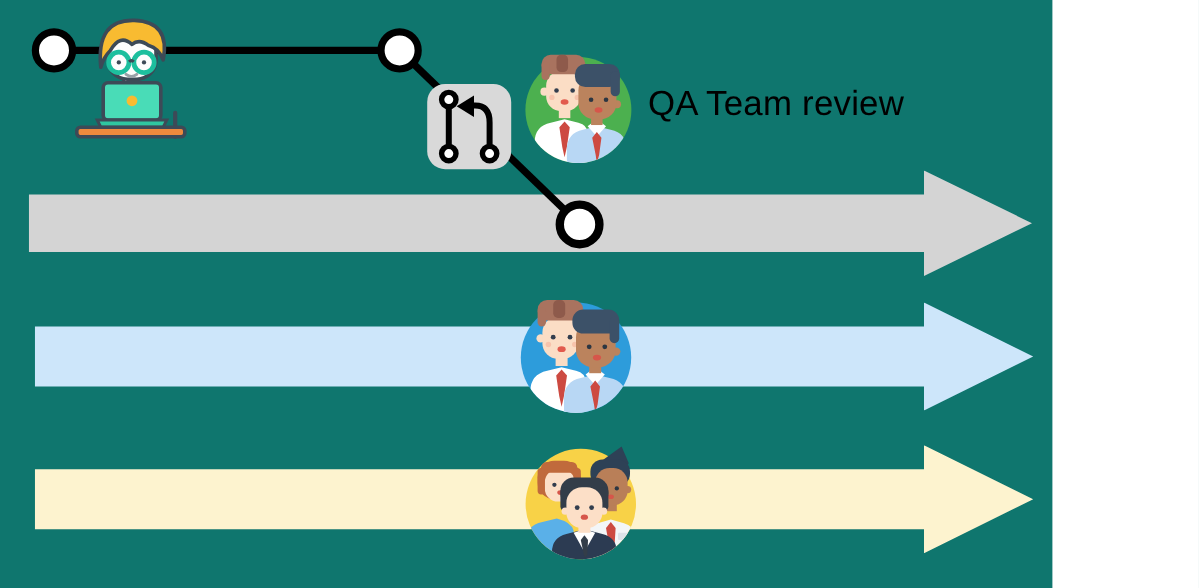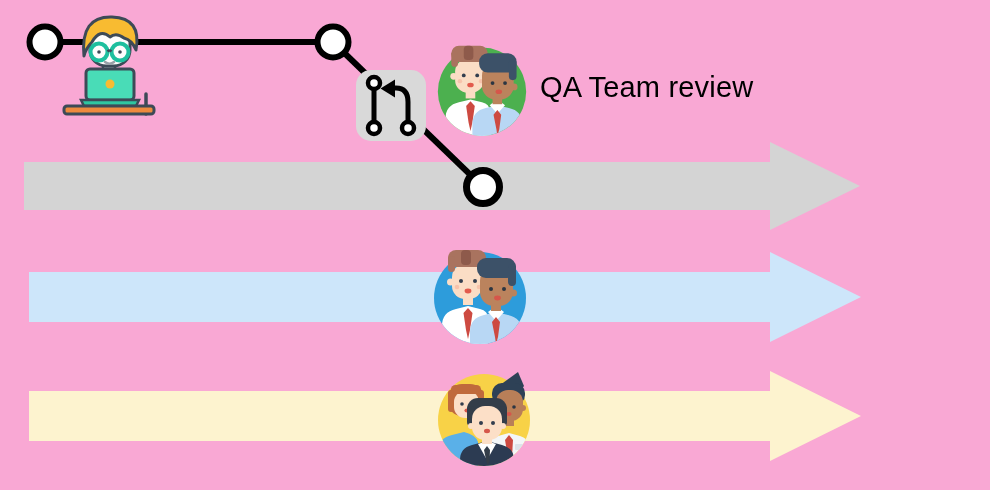--- a/index.html
+++ b/index.html
@@ -1,17 +1,17 @@
 <!DOCTYPE html>
 <html><head>
 <meta charset="utf-8">
 <style>
   html,body{margin:0;padding:0;background:#fff;}
   .stage{
-    position:relative;width:990px;height:490px;background:#f9a8d4;
+    position:relative;width:877px;height:490px;background:#0f766e;
     overflow:hidden;font-family:"Liberation Sans",sans-serif;
   }
   .abs{position:absolute;}
   .lane{position:absolute;}
   .qa-label{
     position:absolute;left:540px;top:71px;
     font-size:29px;line-height:32px;color:#000;
     white-space:nowrap;letter-spacing:0.2px;
   }
   svg{display:block;}

